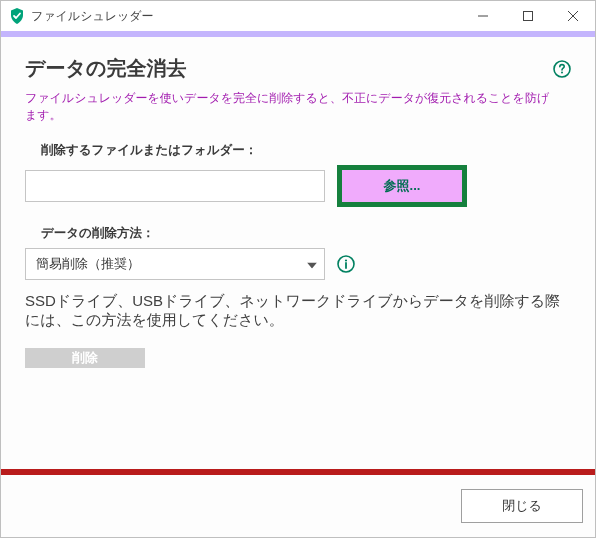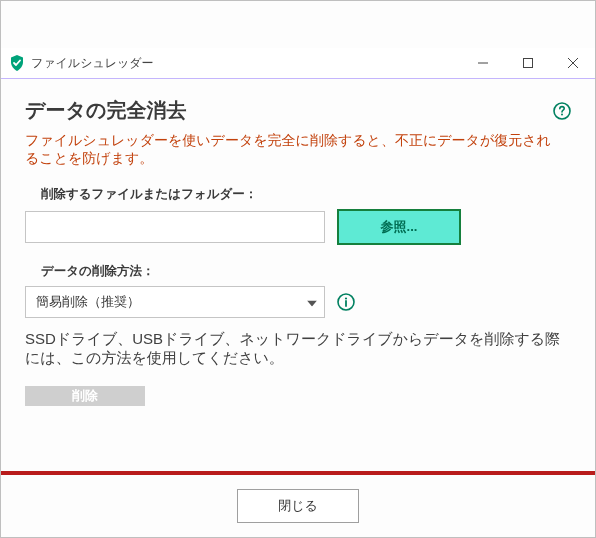--- a/index.html
+++ b/index.html
@@ -17,23 +17,22 @@
     box-sizing: border-box;
     display: flex;
     flex-direction: column;
     background: #fdfdfd;
   }
   .titlebar {
     height: 30px;
     display: flex;
     align-items: center;
     padding: 0 0 0 8px;
-    border-bottom: 1px solid #c4b5fd;
-    background: #fff;
-    margin-top: 47px;
+    border-bottom: 6px solid #c4b5fd;
+    background: #fff;
   }
   .titlebar .app-icon {
     width: 16px;
     height: 16px;
     margin-right: 6px;
     flex: 0 0 auto;
   }
   .titlebar .title {
     flex: 1 1 auto;
     font-size: 12px;
@@ -68,22 +67,22 @@
     font-weight: 600;
     color: #3b3b3b;
     margin: 0;
   }
   .help-icon {
     width: 18px;
     height: 18px;
     color: #008060;
   }
   .description {
-    font-size: 14px;
-    color: #c2410c;
+    font-size: 12px;
+    color: #a21caf;
     margin: 8px 16px 18px 0;
   }
   .field-label {
     font-size: 12.5px;
     font-weight: 600;
     color: #3b3b3b;
     margin-bottom: 6px;
     margin-left: 16px;
   }
   .row {
@@ -97,22 +96,22 @@
     height: 32px;
     border: 1px solid #c5c5c5;
     background: #fff;
     padding: 0 8px;
     font-size: 13px;
     box-sizing: border-box;
   }
   .browse-btn {
     flex: 0 0 120px;
     height: 32px;
-    border: 2px solid #15803d;
-    background: #5eead4;
+    border: 5px solid #15803d;
+    background: #f0abfc;
     color: #006d52;
     font-weight: 600;
     font-size: 13px;
     display: flex;
     align-items: center;
     justify-content: center;
   }
   .select-wrap {
     position: relative;
     flex: 0 0 300px;
@@ -155,24 +154,24 @@
     background: #cfcfcf;
     color: #fff;
     font-weight: 600;
     font-size: 13px;
     display: flex;
     align-items: center;
     justify-content: center;
     border: none;
   }
   .footer {
-    border-top: 4px solid #b91c1c;
-    padding: 14px 28px;
-    display: flex;
-    justify-content: center;
+    border-top: 6px solid #b91c1c;
+    padding: 14px 12px;
+    display: flex;
+    justify-content: flex-end;
   }
   .close-btn {
     width: 120px;
     height: 32px;
     border: 1px solid #9f9f9f;
     background: #fff;
     color: #333;
     font-size: 13px;
     display: flex;
     align-items: center;

